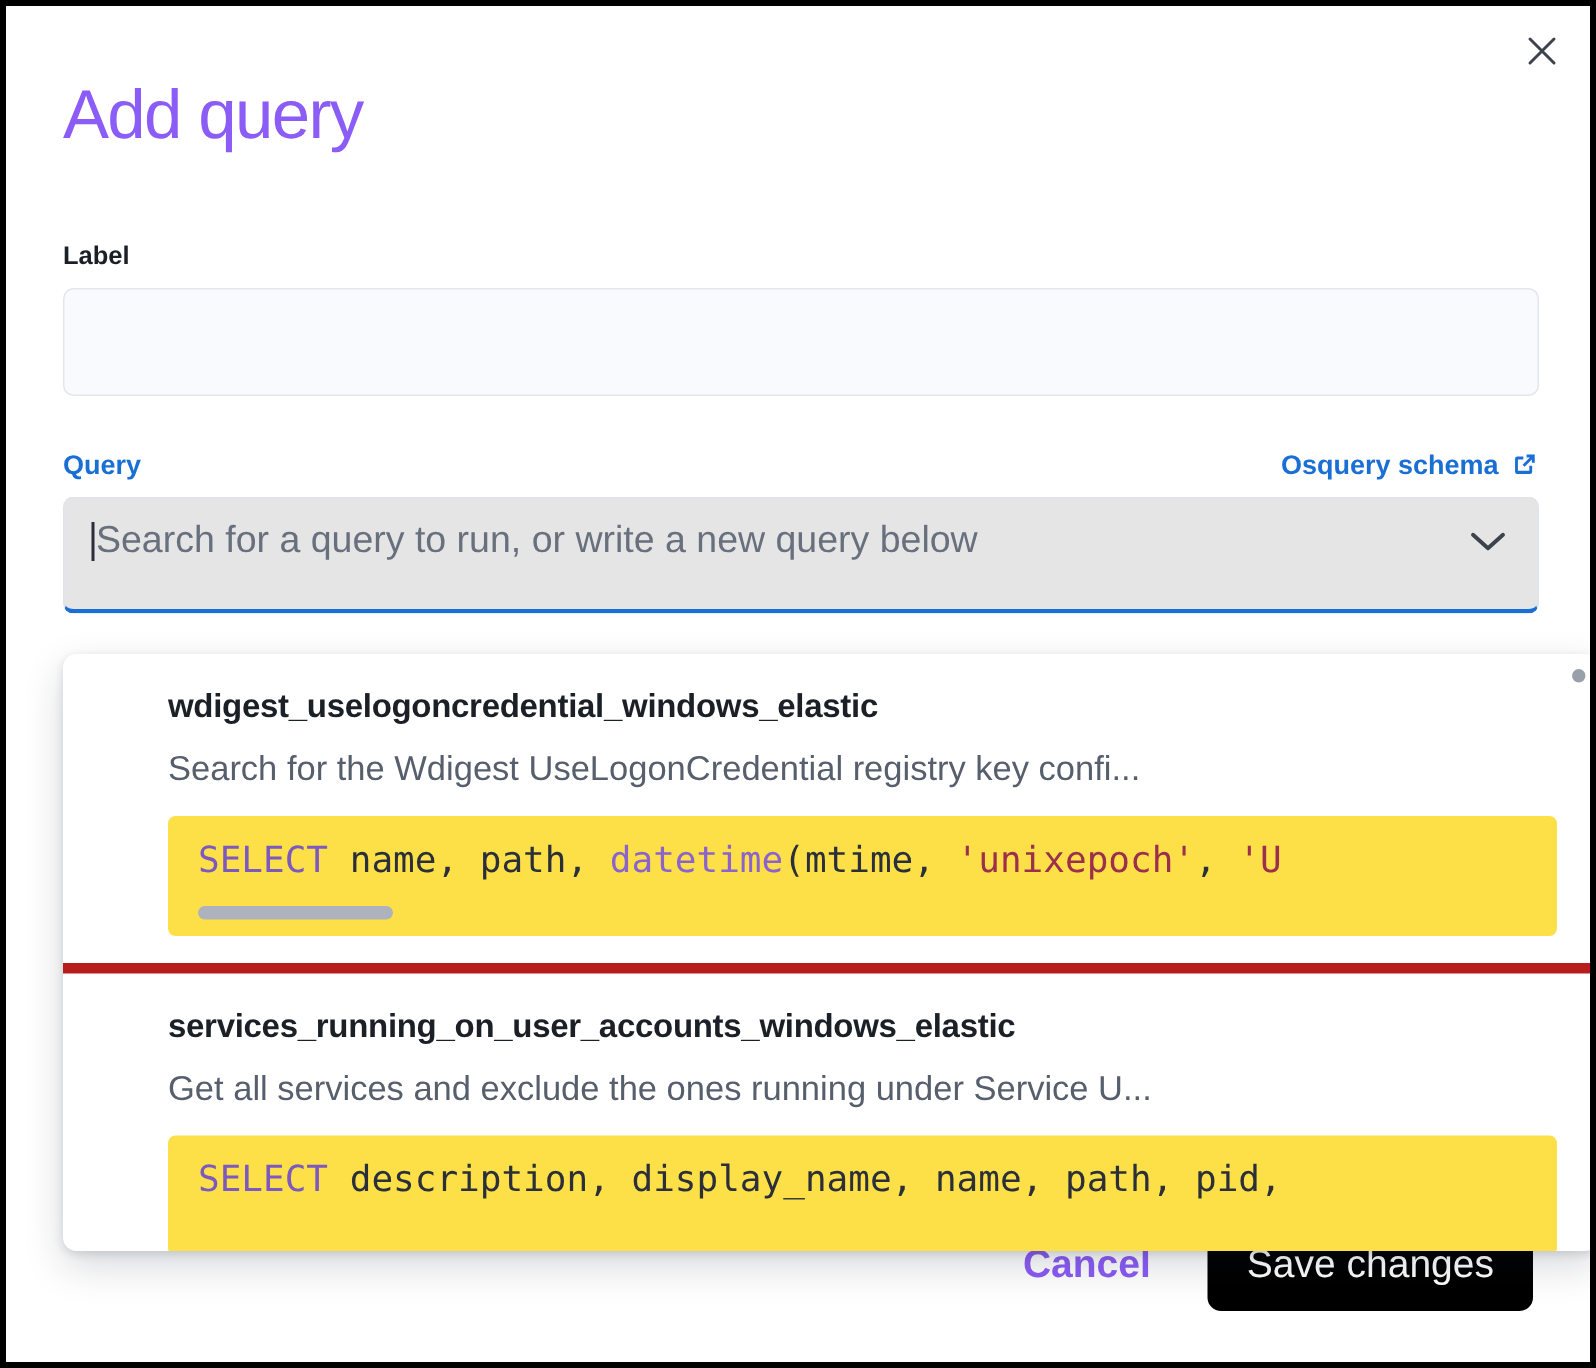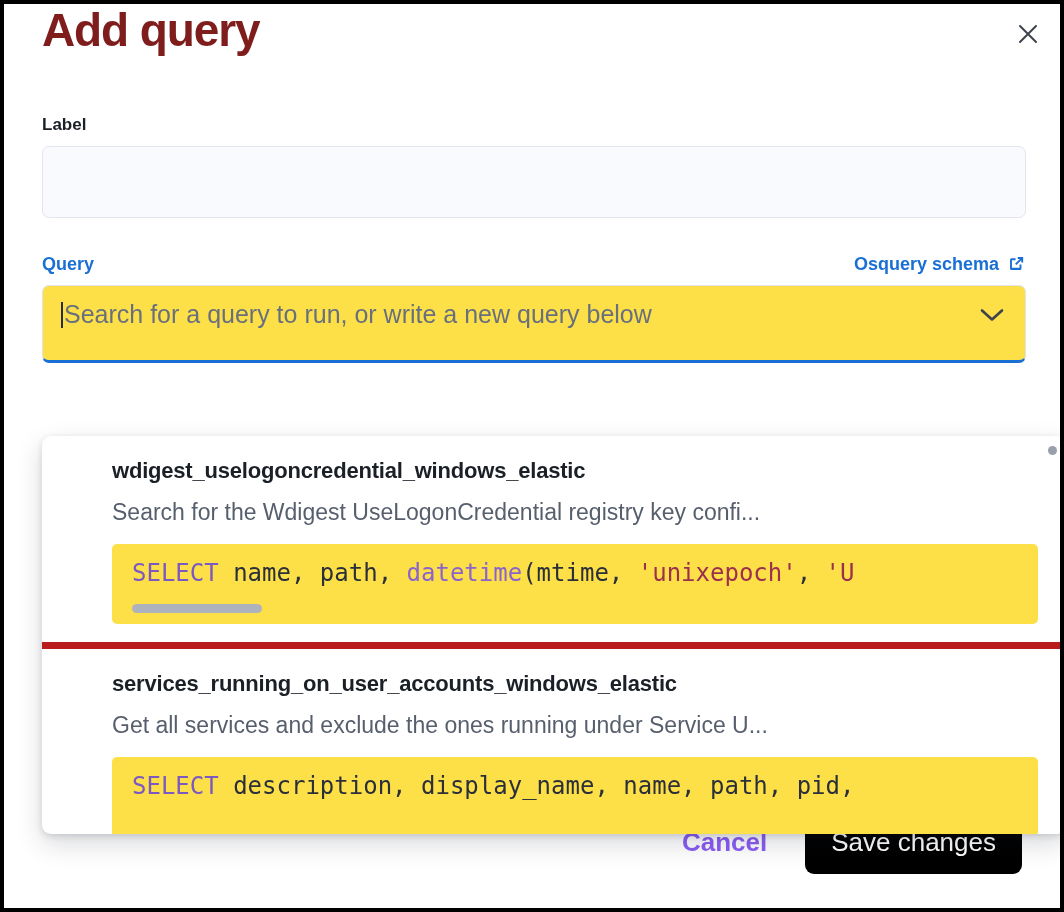--- a/index.html
+++ b/index.html
@@ -41,23 +41,24 @@
   
   .modal-body {
     position: absolute;
     left: 38px;
     top: 0;
     width: 984px;
   }
 
   .modal-title {
     font-size: 46px;
-    font-weight: 700;
-    color: #7f1d1d;
+    font-weight: 400;
+    color: #8b5cf6;
     letter-spacing: -1.1px;
+    margin-top: 46px;
     line-height: 1.15;
   }
 
   .field-label {
     font-size: 17px;
     font-weight: 700;
     color: #1b1f26;
     margin-top: 58px;
     margin-bottom: 11px;
   }
@@ -100,21 +101,21 @@
     text-decoration: none;
     cursor: pointer;
   }
   .schema-link svg { display: block; }
 
   
   .combobox {
     position: relative;
     width: 984px;
     height: 78px;
-    background: #fde047;
+    background: #e5e5e5;
     border: 1px solid #e0e3ec;
     border-bottom: 3px solid #1a6fd4;
     border-radius: 7px;
     display: flex;
     align-items: center;
     padding: 0 16px 16px 18px;
   }
   .combo-caret {
     width: 2px;
     height: 26px;

